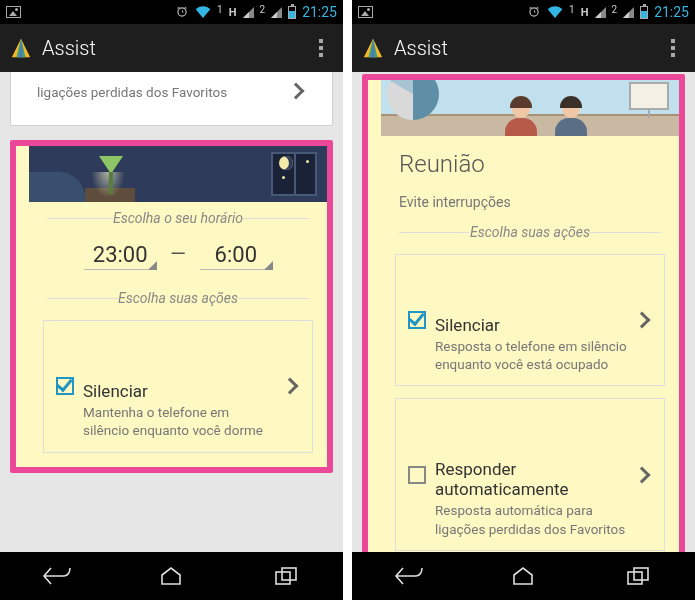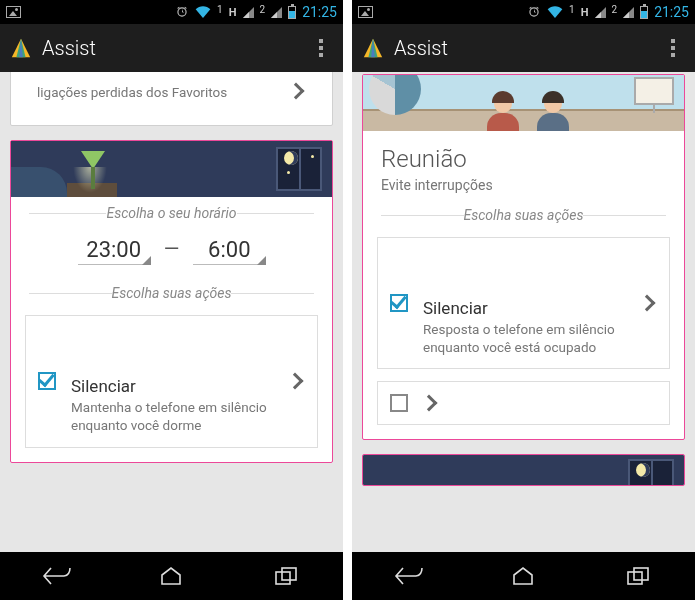--- a/index.html
+++ b/index.html
@@ -103,40 +103,41 @@
     flex: 1;
     background: #e6e6e6;
     overflow: hidden;
     position: relative;
     padding: 8px 10px;
     display: flex;
     flex-direction: column;
     gap: 14px;
   }
   .card {
-    background: #ffffff;
-    border: 1px solid #ec4899;
+    background: #fef9c3;
+    border: 6px solid #ec4899;
     border-radius: 2px;
     position: relative;
+    padding-left: 13px;
   }
   .card.cutoff-top {
     margin-top: -40px;
   }
   .card-header {
     padding: 14px 18px 6px 18px;
   }
   .card-title {
     font-size: 24px;
     color: #555;
     font-weight: 300;
   }
   .card-sub {
     font-size: 14px;
     color: #777;
-    margin-top: 4px;
+    margin-top: 16px;
   }
   .hero {
     height: 56px;
     background: #2f3b5a;
     position: relative;
     overflow: hidden;
   }
   .hero-meeting {
     height: 56px;
     position: relative;
@@ -172,21 +173,21 @@
     content: ""; position: absolute; right: -1px; bottom: -1px; width: 0; height: 0;
     border-left: 9px solid transparent; border-bottom: 9px solid #888;
   }
   .dash { color: #555; font-size: 20px; }
   .actionitem {
     border: 1px solid #ddd;
     margin: 6px 14px 14px;
     padding: 12px 12px;
     display: flex;
     align-items: center;
-    gap: 15px;
+    gap: 9px;
     cursor: pointer;
     position: relative;
   }
   .actionitem .chk {
     width: 18px; height: 18px; border: 2px solid #888; flex-shrink: 0; position: relative;
   }
   .actionitem .chk.checked {
     border-color: #2196c4;
   }
   .actionitem .chk.checked::after {
@@ -471,20 +472,24 @@
       <div class="actionitem">
         <span class="chk checked"></span>
         <div class="txtcol">
           <div class="atitle">Silenciar</div>
           <div class="adesc">Resposta o telefone em silêncio enquanto você está ocupado</div>
         </div>
         <span class="chevron"></span>
       </div>
       <div class="actionitem" style="margin-top:-2px;">
         <span class="chk"></span>
+        <div class="txtcol">
+          <div class="atitle">Responder automaticamente</div>
+          <div class="adesc">Resposta automática para ligações perdidas dos Favoritos</div>
+        </div>
         <span class="chevron"></span>
       </div>
     </div>
 
     <div class="card" style="height:32px; overflow:hidden;">
       <div class="hero" style="height:32px;">
         <div class="window" style="top:4px;"></div>
         <div class="moon" style="top:8px;"></div>
       </div>
     </div>

